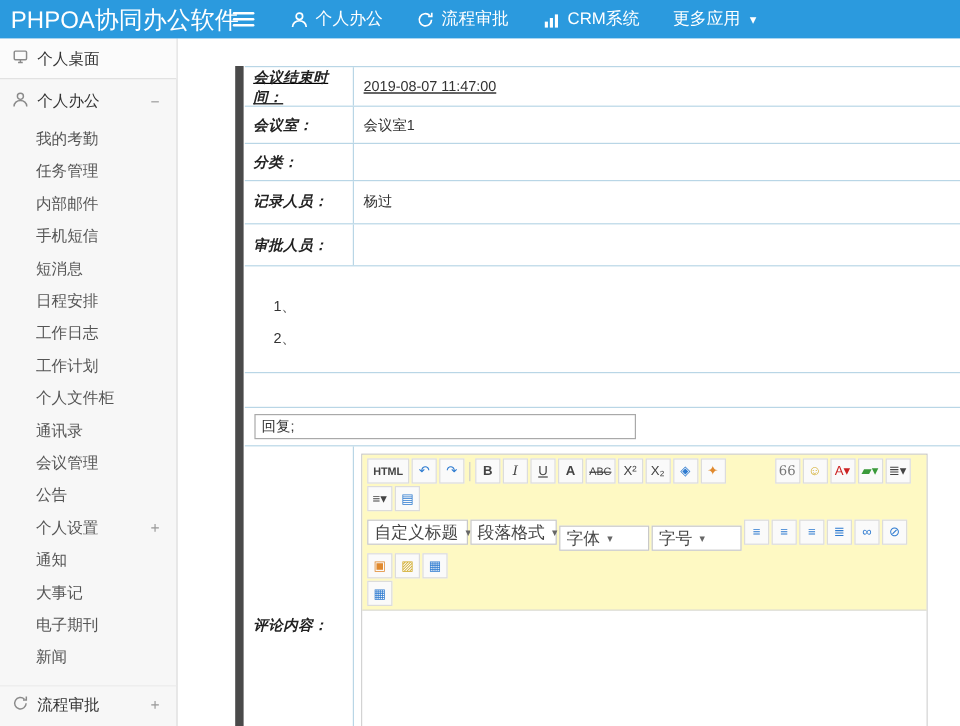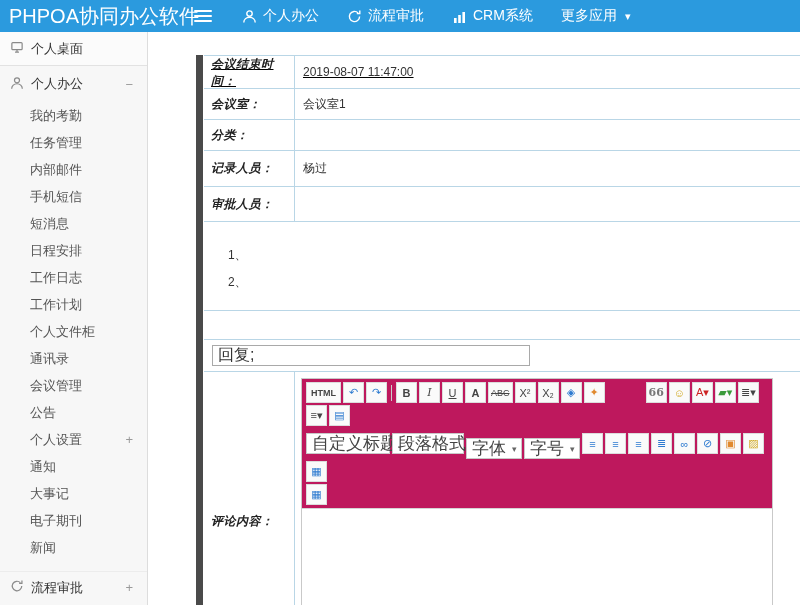--- a/index.html
+++ b/index.html
@@ -58,46 +58,46 @@
   .h33 { height: 33px; text-decoration: underline; } .h31 { height: 31px; } .h36 { height: 36px; justify-content: space-between; }
   .h35 { height: 35px; } .h32 { height: 32px; }
   .note-cell {
     height: 89px; border-bottom: 1px solid #b9d6e6; padding: 20px 0 0 24px;
     font-size: 12px; color: #333; line-height: 27px;
   }
   .gap { height: 28px; }
   .req { color: #e03030; font-style: normal; font-family: "Liberation Sans", sans-serif; font-size: 11px; margin-left: 1px; }
   .subject-input {
     width: 318px; height: 21px; border: 1px solid #a9a9a9; padding: 0 5px;
-    font-size: 16px; color: #333; font-family: "Liberation Sans", sans-serif; background: #fff;
+    font-size: 12px; color: #333; font-family: "Liberation Sans", sans-serif; background: #fff;
   }
   .row-content { height: 300px; }
   .row-content .cell-value { align-items: flex-start; padding: 6px; }
   
   .editor { width: 472px; border: 1px solid #c9c9c9; background: #fff; }
-  .ed-toolbar { background: #be185d; border-bottom: 1px solid #d5d5d5; padding: 2px 3px; }
+  .ed-toolbar { background: #fef9c3; border-bottom: 1px solid #d5d5d5; padding: 2px 3px; }
   .ed-row { display: flex; align-items: center; flex-wrap: wrap; }
   .tbtn {
     height: 21px; min-width: 21px; margin: 1px; border: 1px solid #dcdcdc; background: #fafafa;
     display: flex; align-items: center; justify-content: center; font-size: 11px; color: #444;
     cursor: pointer; padding: 0 2px; font-family: "Liberation Sans", sans-serif;
   }
   .tbtn.wide { padding: 0 4px; font-weight: bold; font-size: 9px; }
   .tsep { width: 1px; height: 16px; background: #ccc; margin: 0 3px; }
   .b { font-weight: bold; } .i { font-style: italic; font-family: "DejaVu Serif", serif; }
   .u { text-decoration: underline; } .strike { text-decoration: line-through; font-size: 9px; }
-  .quote { font-family: "DejaVu Serif", serif; font-weight: bold; color: #777; margin-left: 40px; }
+  .quote { font-family: "DejaVu Serif", serif; font-weight: normal; color: #777; margin-left: 40px; }
   .c-blue { color: #2e7bd0; } .c-orange { color: #e0892e; } .c-yellow { color: #d0a820; }
   .c-red { color: #cc2222; } .c-green { color: #3a9a3a; }
   .tdrop {
     height: 21px; margin: 1px; border: 1px solid #c9c9c9; background: #fff; display: flex;
-    align-items: center; font-size: 17px; color: #444; padding: 0 5px; cursor: pointer; white-space: nowrap;
+    align-items: center; font-size: 14px; color: #444; padding: 0 5px; cursor: pointer; white-space: nowrap;
   }
   .tdrop::after { content: "▾"; margin-left: 6px; color: #666; font-size: 9px; }
-  .w84 { width: 84px; } .w72 { width: 72px; } .w56 { width: 56px; margin-top: 11px; }
+  .w84 { width: 84px; } .w72 { width: 72px; } .w56 { width: 75px; margin-top: 11px; }
   .ed-content { height: 200px; background: #fff; }
 </style>
 </head>
 <body>
 
 <header class="topbar">
   <div class="brand">PHPOA协同办公软件</div>
   <div class="hamburger">
       <span></span>
       <span></span>

